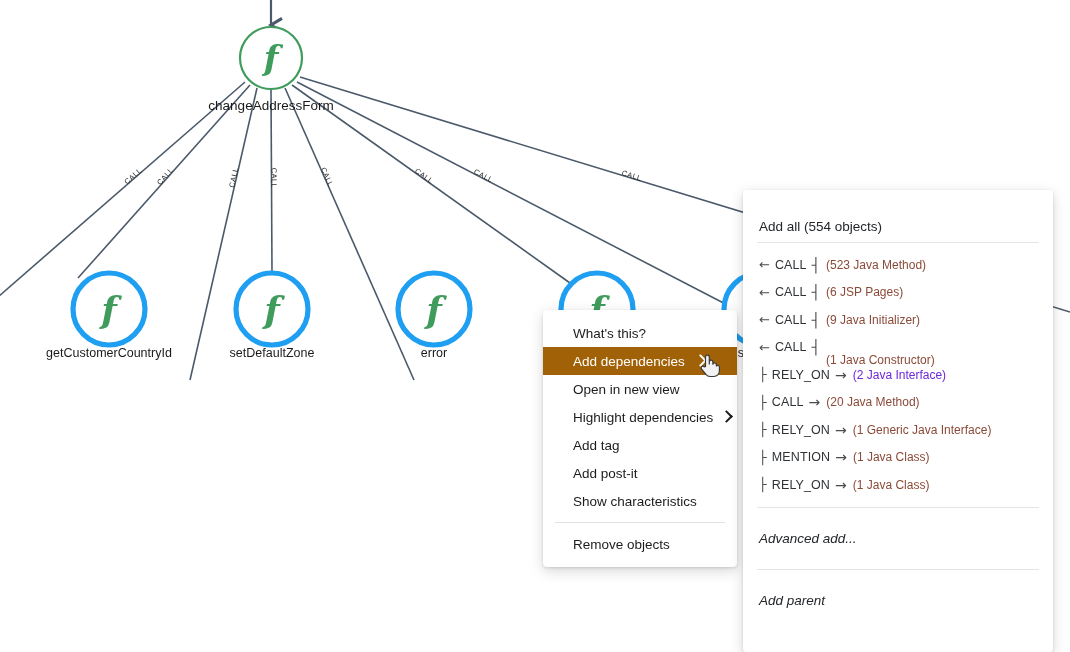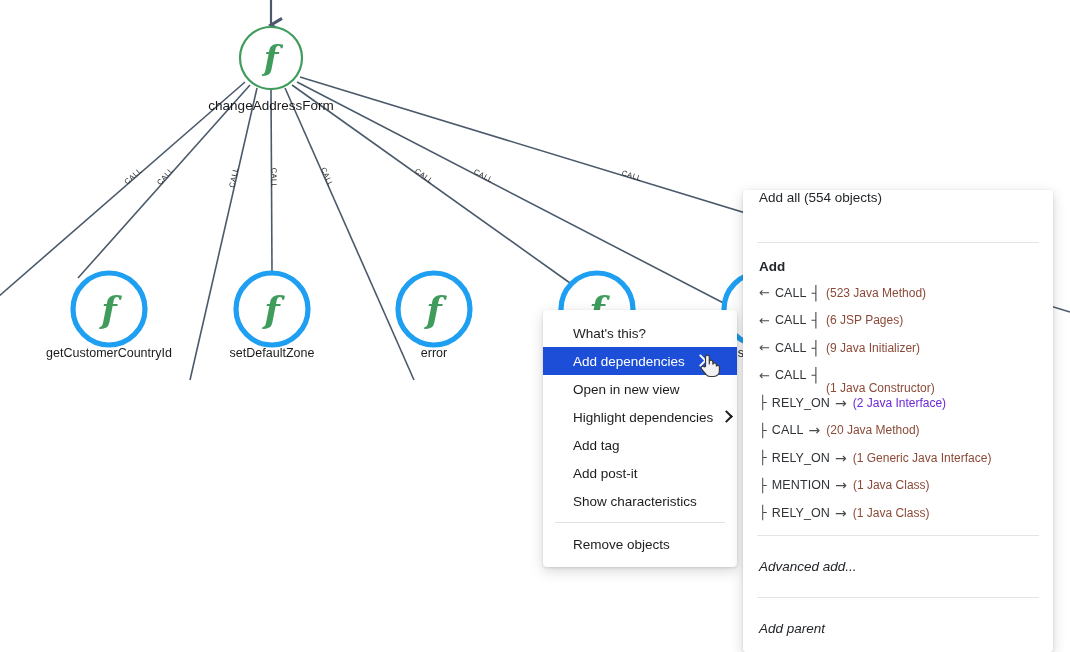--- a/index.html
+++ b/index.html
@@ -104,21 +104,21 @@
     padding: 0 30px;
     font-size: 13.5px;
     color: #1c1c1c;
     white-space: nowrap;
     cursor: default;
   }
   .menu-item-label {
     flex: 1 1 auto;
   }
   .menu-item.highlighted {
-    background: #1d4ed8;
+    background: #a16207;
     color: #ffffff;
   }
   .menu-chevron {
     flex: 0 0 auto;
     width: 12px;
     height: 14px;
     position: relative;
     margin-left: 8px;
   }
   .menu-chevron::before {
@@ -147,21 +147,21 @@
     left: 743px;
     top: 190px;
     width: 310px;
     height: 462px;
     padding: 0;
     border-radius: 3px;
     overflow: hidden;
   }
   .sub-item {
     display: flex;
-    align-items: flex-start;
+    align-items: flex-end;
     height: 27px;
     padding: 0 16px;
     font-size: 13.5px;
     color: #23272b;
     white-space: nowrap;
     cursor: default;
   }
   .sub-item.title {
     height: 44px;
     font-size: 13.5px;
@@ -364,23 +364,20 @@
 </div>
 
 <div id="submenu" class="menu-panel">
 
   <div class="sub-item title">
     <span>Add all (554 objects)</span>
   </div>
 
   <div class="sub-sep"></div>
 
-  <div class="sub-head">
-    <span>Add</span>
-  </div>
 
   <div id="dependency-rows">
       <div class="dep-row">
         <span class="dep-dir">←</span>
         <span class="dep-type">CALL</span>
         <span class="dep-bar">┤</span>
         <span class="dep-count" style="color: rgb(139, 74, 56);">(523 Java Method)</span>
       </div>
       <div class="dep-row">
         <span class="dep-dir">←</span>

